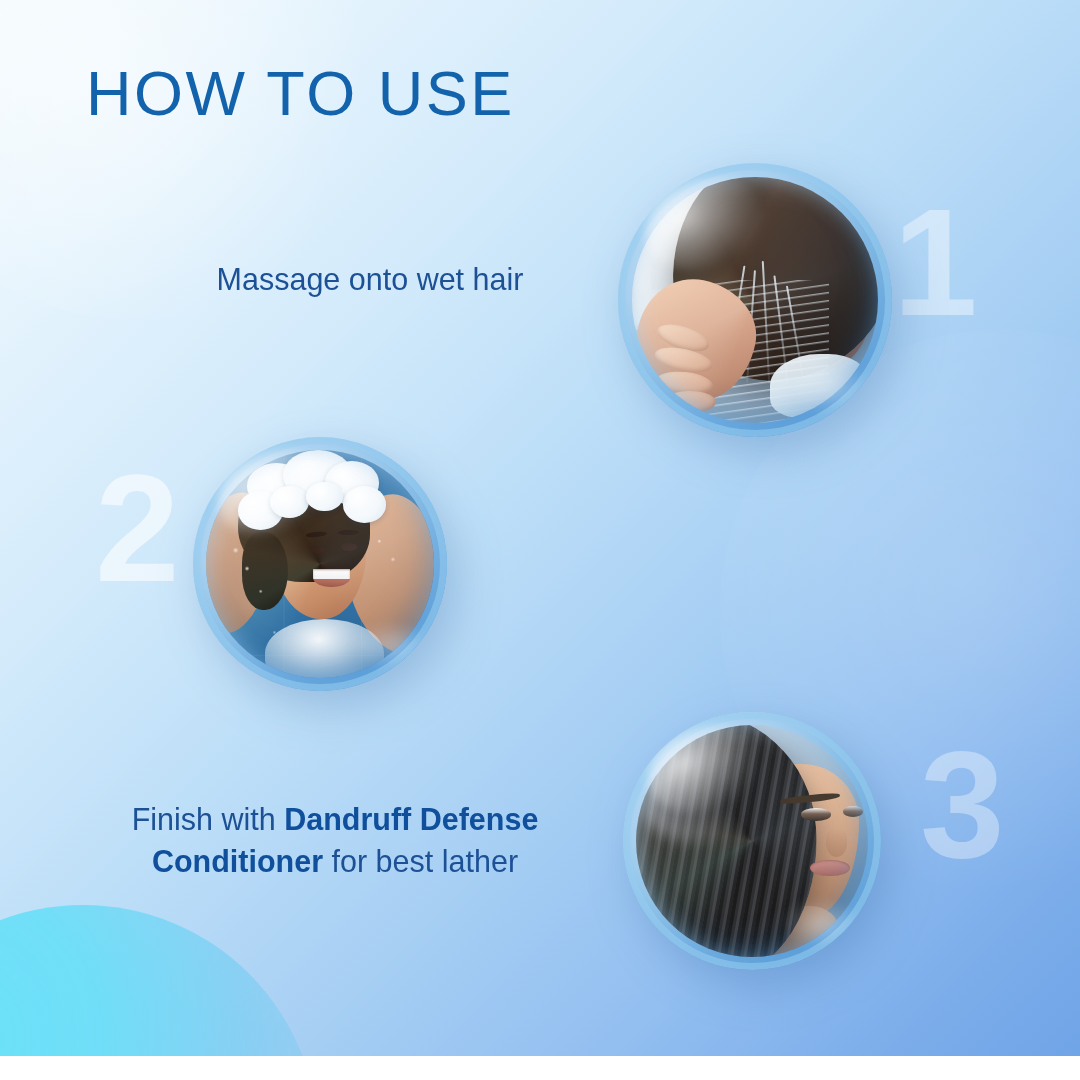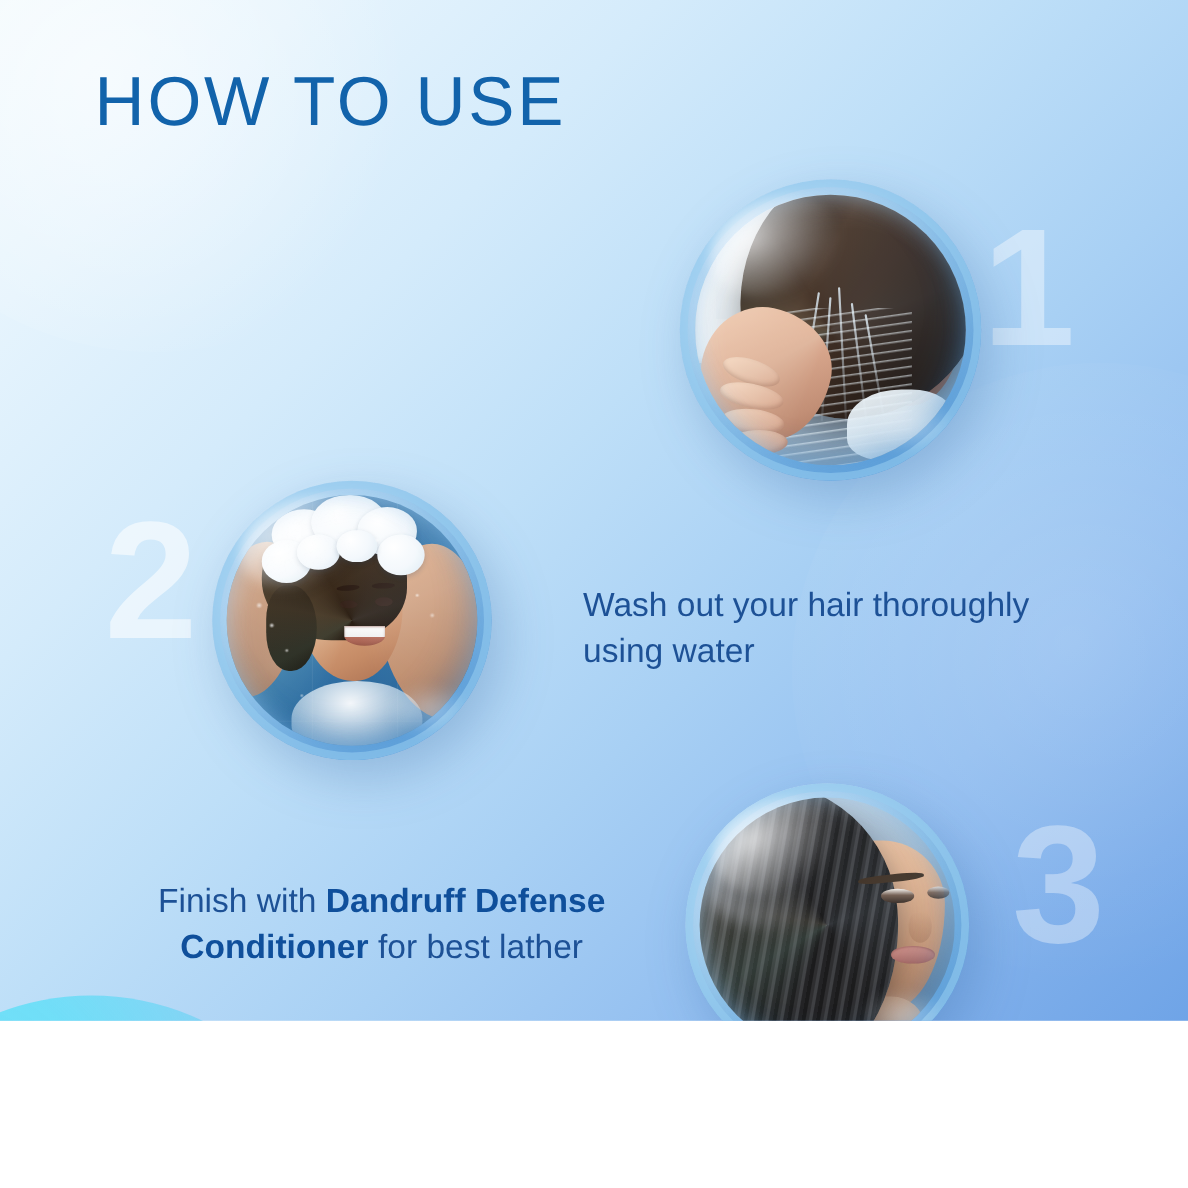--- a/index.html
+++ b/index.html
@@ -5,21 +5,21 @@
   * { margin:0; padding:0; box-sizing:border-box; }
 
   html, body {
     width:1080px; height:1080px;
     overflow:hidden;
     font-family:"Liberation Sans", sans-serif;
   }
 
   #canvas {
     position:relative;
-    width:1080px; height:928px;
+    width:1080px; height:1056px;
     background:
       linear-gradient(135deg,
         #f2fafd 0%,
         #e6f4fd 14%,
         #d4ebfb 30%,
         #bedff8 46%,
         #a8d0f4 62%,
         #92bef0 78%,
         #7cadea 91%,
         #6fa4e7 100%);
@@ -78,21 +78,21 @@
     font-size:30.5px;
     font-weight:400;
     line-height:1.38;
   }
   .step-text .strong {
     font-weight:700;
     color:#0f4f9b;
   }
   .t1 { left:150px;  top:258px; width:440px; text-align:center; }
   .t2 { left:530px;  top:529px; width:500px; text-align:left; }
-  .t3 { left:92px;   top:798px; width:510px; text-align:center; }
+  .t3 { left:80px;   top:798px; width:510px; text-align:center; }
 
   
   .step-num {
     position:absolute;
     font-size:152px;
     font-weight:700;
     line-height:1;
     color:rgba(255,255,255,0.42);
     user-select:none;
   }
@@ -423,20 +423,21 @@
 
   <div class="blob-soft-top"></div>
   <div class="blob-soft-right"></div>
   <div class="blob-cyan"></div>
 
   <div class="title">HOW TO USE</div>
 
   <div class="step-num n1">1</div>
 
   <div class="step-text t1">
+    <div>Massage onto wet hair</div>
   </div>
 
   <div class="bubble" id="bubble-1">
     <div class="glass">
       <div class="photo">
         <div class="sc s1-bg"></div>
         <div class="s1-tile"></div>
         <div class="s1-tile2"></div>
         <div class="s1-skin"></div>
         <div class="s1-ear"></div>
@@ -456,24 +457,20 @@
       </div>
       <div class="iris"></div>
       <div class="rim"></div>
       <div class="spec-tl"></div>
       <div class="spec-br"></div>
     </div>
   </div>
 
   <div class="step-num n2">2</div>
 
-  <div class="step-text t2">
-    <div>Wash out your hair thoroughly</div>
-    <div>using water</div>
-  </div>
 
   <div class="bubble" id="bubble-2">
     <div class="glass">
       <div class="photo">
         <div class="sc s2-bg"></div>
         <div class="s2-grid"></div>
         <div class="s2-arm-r"></div>
         <div class="s2-arm-l"></div>
         <div class="s2-face"></div>
         <div class="s2-hair"></div>

